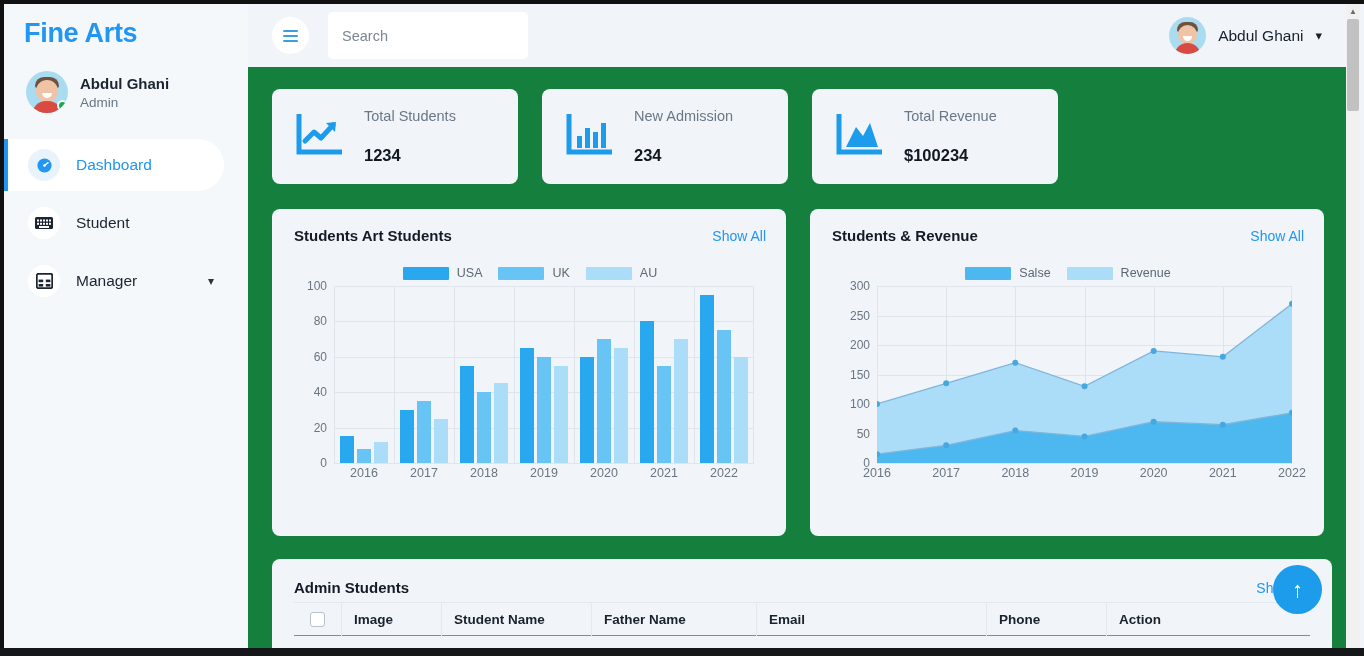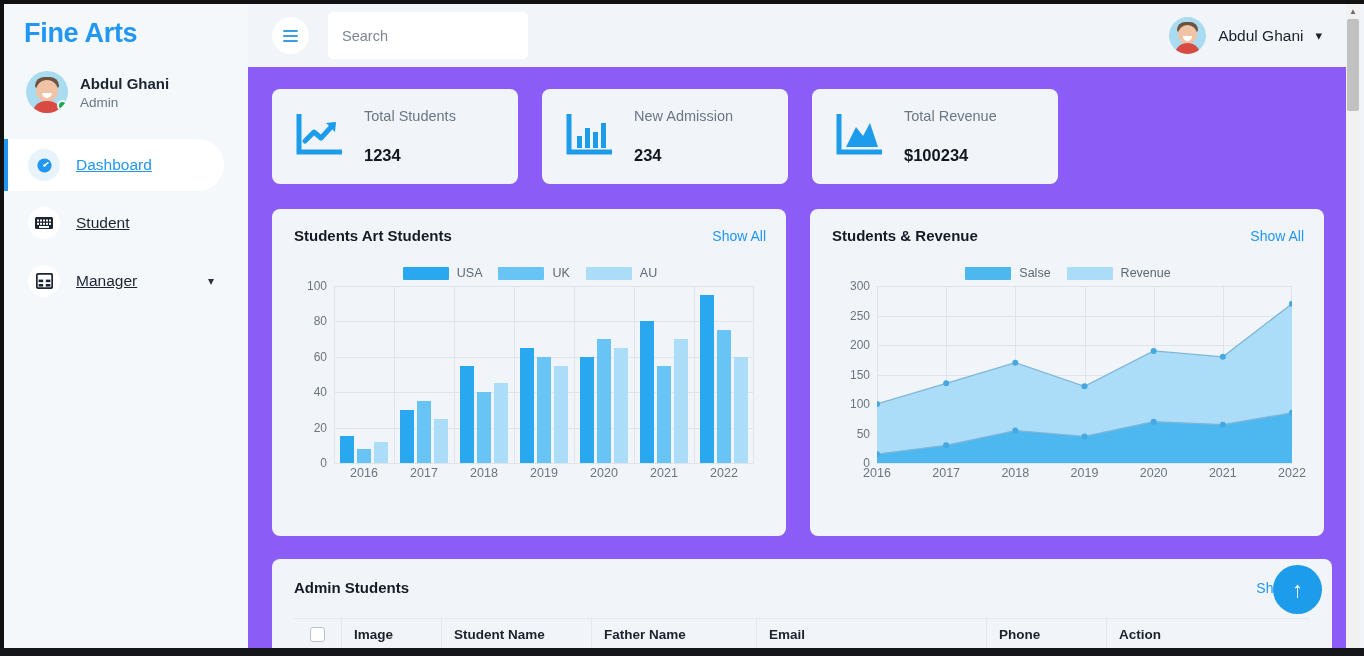--- a/index.html
+++ b/index.html
@@ -65,21 +65,21 @@
   .nav-item.active:before {
     content: ""; position: absolute; left: 0; top: 0;
     width: 4px; height: 100%; background: #2196f3;
   }
   .nav-icon {
     width: 32px; height: 32px; border-radius: 50%;
     background: #fff; display: flex; align-items: center; justify-content: center;
     margin-right: 16px; flex: 0 0 auto;
   }
   .nav-item.active .nav-icon { background: #e8f3fb; }
-  .nav-label { font-size: 15.5px; color: #1b2430; font-weight: 500; text-decoration: underline; }
+  .nav-label { font-size: 15.5px; color: #1b2430; font-weight: 500; }
   .nav-item.active .nav-label { color: #2196f3; }
   .nav-caret { margin-left: auto; margin-right: 10px; color:#2c3440; font-size: 12px; }
 
   
   #topbar {
     position: absolute; left: 248px; top: 4px;
     width: 1108px; height: 63px;
     background: #f1f5f9;
     display: flex; align-items: center;
   }
@@ -107,21 +107,21 @@
   .user-menu .avatar .hair { left:8px; top:5px; width:21px; height:10px; }
   .user-menu .avatar .body { left:5px; top:26px; width:27px; height:14px; }
   .user-menu .avatar .smile { left:14px; top:19px; width:9px; height:5px; }
   .user-name { font-size: 15.5px; color: #18202b; }
   .caret-down { font-size: 13px; color: #18202b; }
 
   
   #main {
     position: absolute; left: 248px; top: 67px;
     width: 1108px; height: 589px;
-    background: #8b5cf6;
+    background: #15803d;
     overflow: hidden;
   }
 
   .stat-row { display: flex; gap: 24px; padding: 22px 24px 0 24px; }
   .stat-card {
     width: 246px; height: 95px;
     background: #f1f5f9; border-radius: 8px;
     display: flex; align-items: center; padding-left: 24px; gap: 22px;
   }
   .stat-text .stat-label { font-size: 14.5px; color: #6b7785; }
@@ -166,22 +166,22 @@
     font-size: 22px; cursor:pointer; z-index: 40;
   }
 
   .bottom-panel {
     margin: 23px 24px 0 24px;
     background: #f1f5f9; border-radius: 8px;
     height: 120px; padding: 20px 22px 0 22px;
     position: relative;
   }
   .table-head {
-    display: flex; margin-top: 22px;
-    border-top: 1px solid #e3e9ee; border-bottom: 3px solid #22c55e;
+    display: flex; margin-top: 6px;
+    border-top: 1px solid #e3e9ee; border-bottom: 1px solid #22c55e;
     height: 34px; align-items: center;
   }
   .th {
     font-size: 13.5px; font-weight: bold; color: #1a222c;
     border-right: 1px solid #e3e9ee; height: 34px;
     display: flex; align-items: center; padding-left: 12px;
   }
   .th:last-child { border-right: none; }
   .checkbox-cell { width: 48px; display:flex; align-items:center; justify-content:center; border-right:1px solid #e3e9ee; height:34px; }
   .checkbox { width: 15px; height: 15px; border: 1px solid #b9c3cd; border-radius: 3px; background:#fff; }

